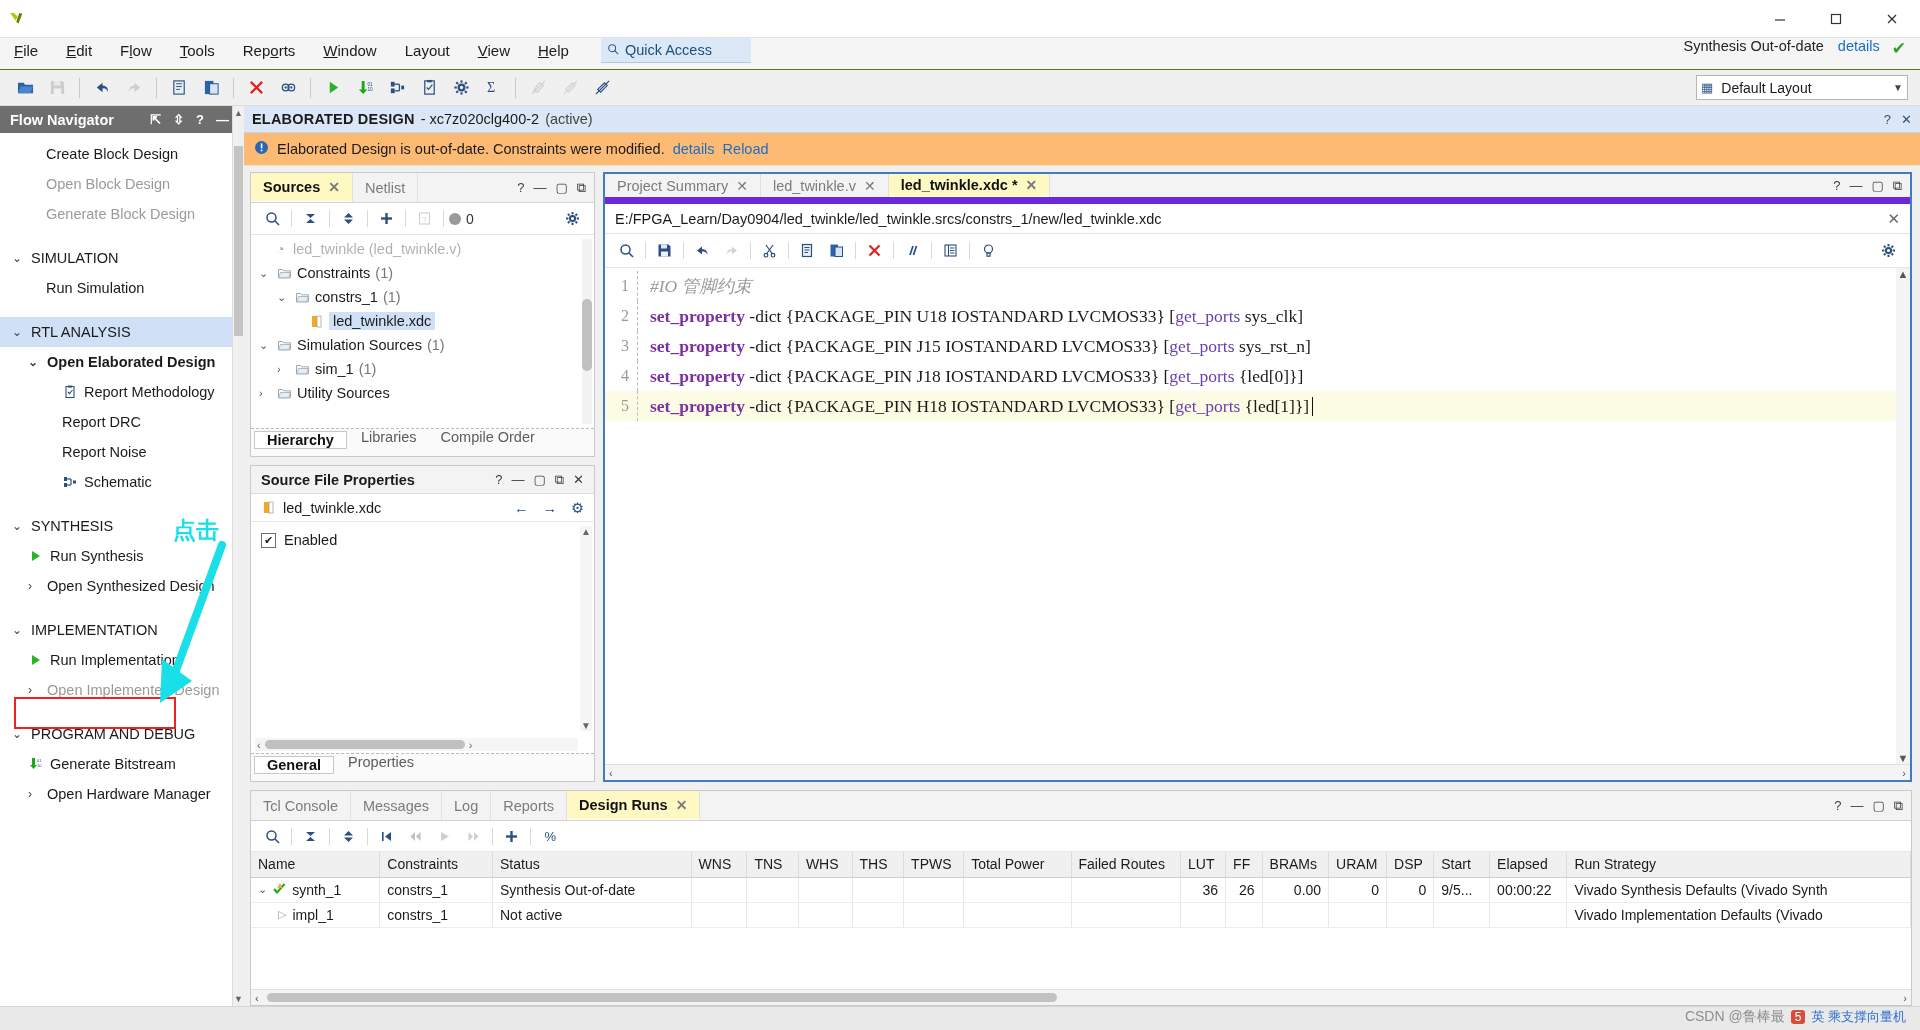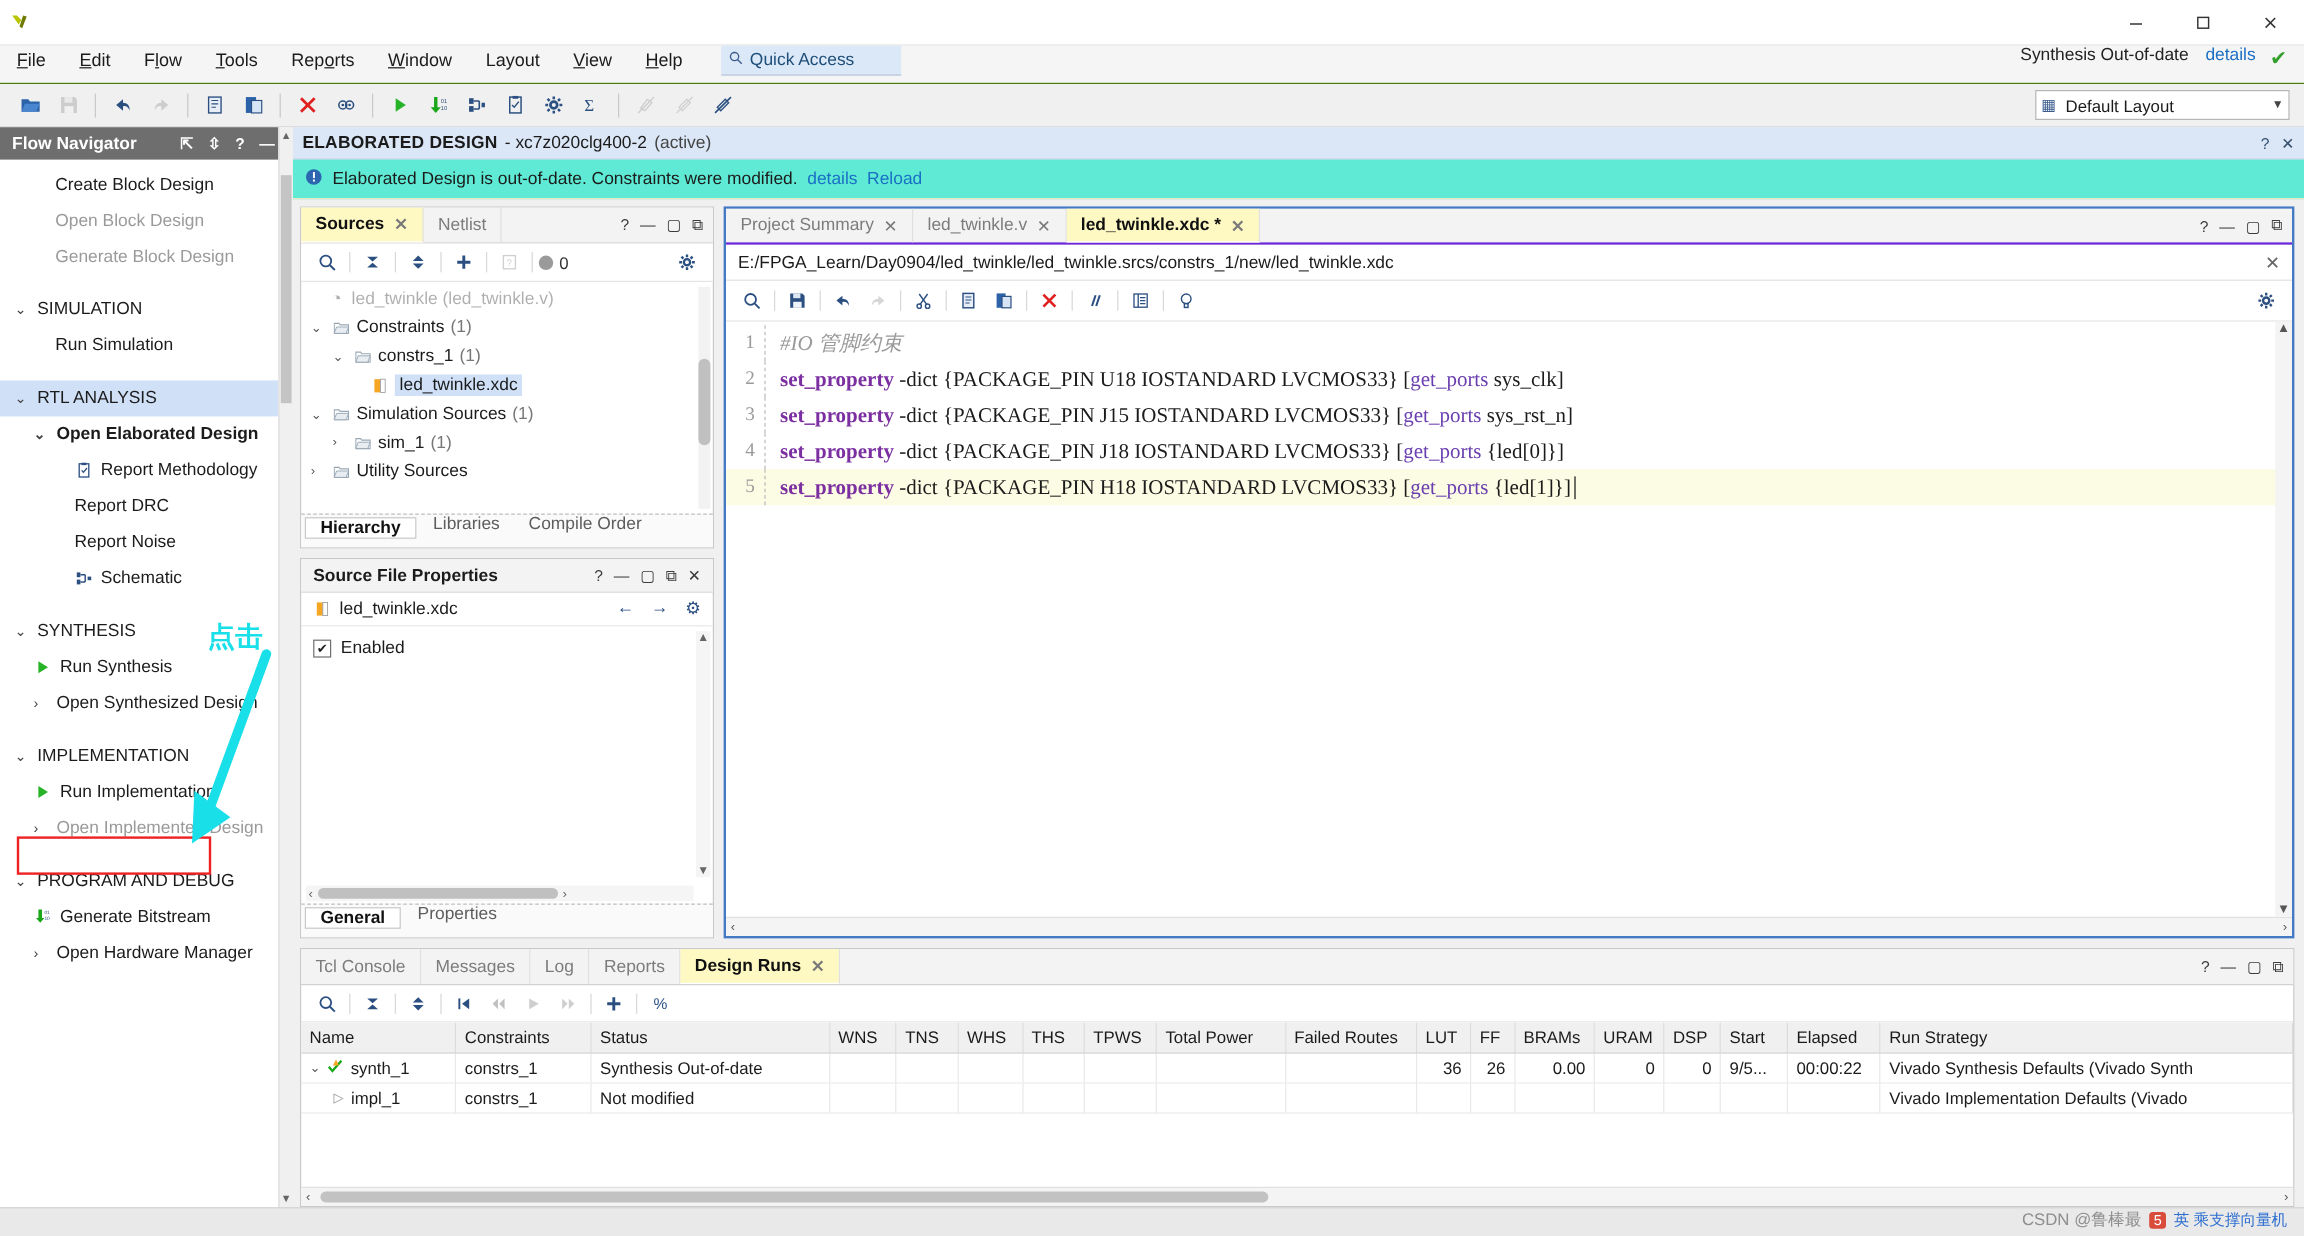--- a/index.html
+++ b/index.html
@@ -115,21 +115,21 @@
   .design-bar {
     height: 27px; background: #dbe7f7; display: flex; align-items: center;
     padding: 0 8px; font-size: 14.5px; gap: 6px; border-bottom: 1px solid #c5d4e8; flex: none;
   }
   .design-bar .db-title { font-weight: bold; color: #1b1b1b; letter-spacing: .2px; }
   .design-bar .db-part { color: #1b1b1b; text-align: center; }
   .design-bar .db-active { color: #444; }
   .db-right { margin-left: auto; display: flex; gap: 10px; color: #35506f; font-size: 13px; }
 
   .warnbar {
-    height: 29px; background: #5eead4; display: flex; align-items: center; gap: 8px;
+    height: 29px; background: #fdba74; display: flex; align-items: center; gap: 8px;
     padding: 16px 10px; font-size: 14.5px; border-bottom: 1px solid #e9e6c2; flex: none;
   }
   .warnbar .wb-ico { color: #2c66b0; font-size: 15px; }
   .warnbar a { color: #1a6fc4; text-decoration: none; }
 
   .panes { flex: 1; display: flex; min-height: 0; padding: 6px 8px 0 6px; gap: 8px; }
   .left-col { width: 345px; display: flex; flex-direction: column; gap: 8px; flex: none; min-height: 0; }
 
   .panel { background: #fff; border: 1px solid #c9c9c9; display: flex; flex-direction: column; min-height: 0; }
   .panel-tabs {
@@ -197,21 +197,21 @@
     color: #666; font-size: 10px;
   }
   .hscroll-mini {
     position: absolute; left: 4px; right: 16px; bottom: 2px; height: 13px; background: #f5f5f5;
     display: flex; align-items: center; color: #666; font-size: 11px; padding: 0 2px;
   }
   .hscroll-mini .bar { flex: 1; height: 9px; background: #c0c0c0; border-radius: 5px; margin: 0 4px; max-width: 200px; }
 
   
   .editor { flex: 1; border: 2px solid #4479c4; background: #fff; display: flex; flex-direction: column; min-width: 0; min-height: 0; }
-  .ed-tabs { height: 30px; background: #f3f3f3; display: flex; align-items: stretch; border-bottom: 2px solid #6d28d9; flex: none; }
+  .ed-tabs { height: 30px; background: #f3f3f3; display: flex; align-items: stretch; border-bottom: 7px solid #6d28d9; flex: none; }
   .ed-path {
     height: 30px; display: flex; align-items: center; padding: 0 10px; font-size: 14.5px;
     border-bottom: 1px solid #e2e2e2; flex: none; background: #fff;
   }
   .ed-path .ep-x { margin-left: auto; color: #666; font-size: 15px; }
   .ed-toolbar { height: 34px; display: flex; align-items: center; padding: 0 8px; gap: 2px; border-bottom: 1px solid #e5e5e5; flex: none; }
   .code {
     flex: 1; overflow: hidden; font-family: "Liberation Serif", serif; font-size: 17.5px;
     padding-top: 3px; position: relative;
   }
@@ -1164,21 +1164,21 @@
                 <td>Vivado Synthesis Defaults (Vivado Synth</td>
               </tr>
               <tr>
                 <td>
                   <span class="rowname indent">
                     <span style="font-size:11px;color:#999;">▷</span>
                     <span>impl_1</span>
                   </span>
                 </td>
                 <td>constrs_1</td>
-                <td>Not modified</td>
+                <td>Not active</td>
                 <td></td>
                 <td></td>
                 <td></td>
                 <td></td>
                 <td></td>
                 <td></td>
                 <td></td>
                 <td class="num"></td>
                 <td class="num"></td>
                 <td class="num"></td>

